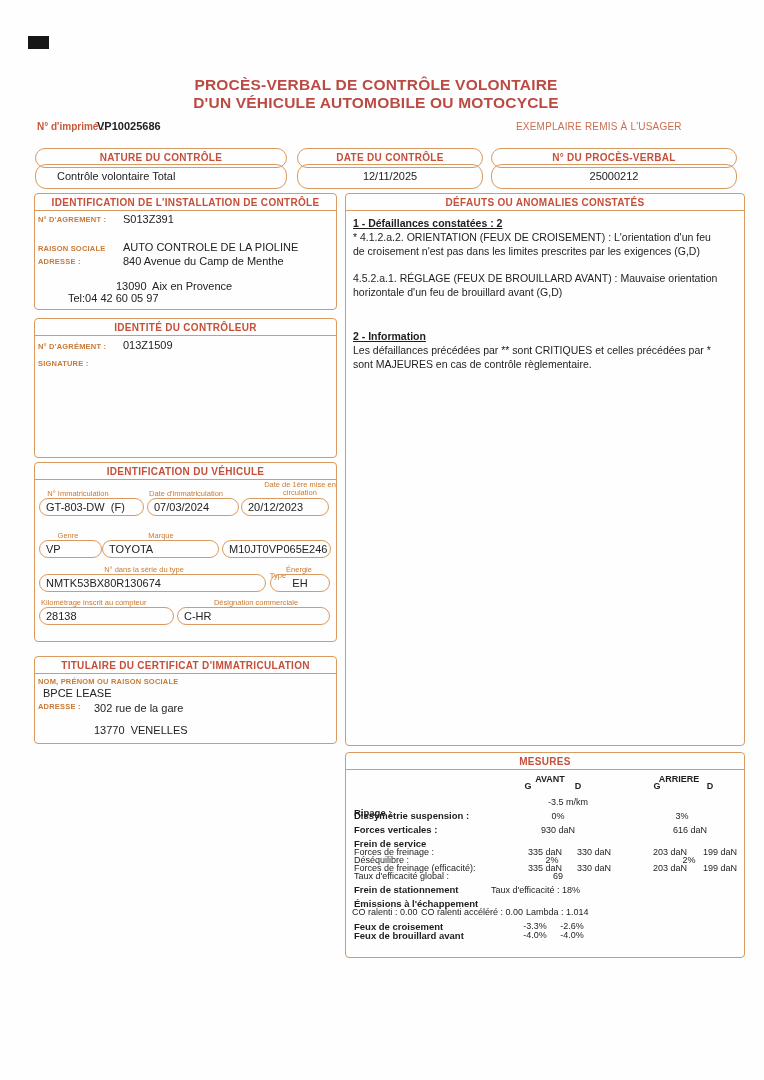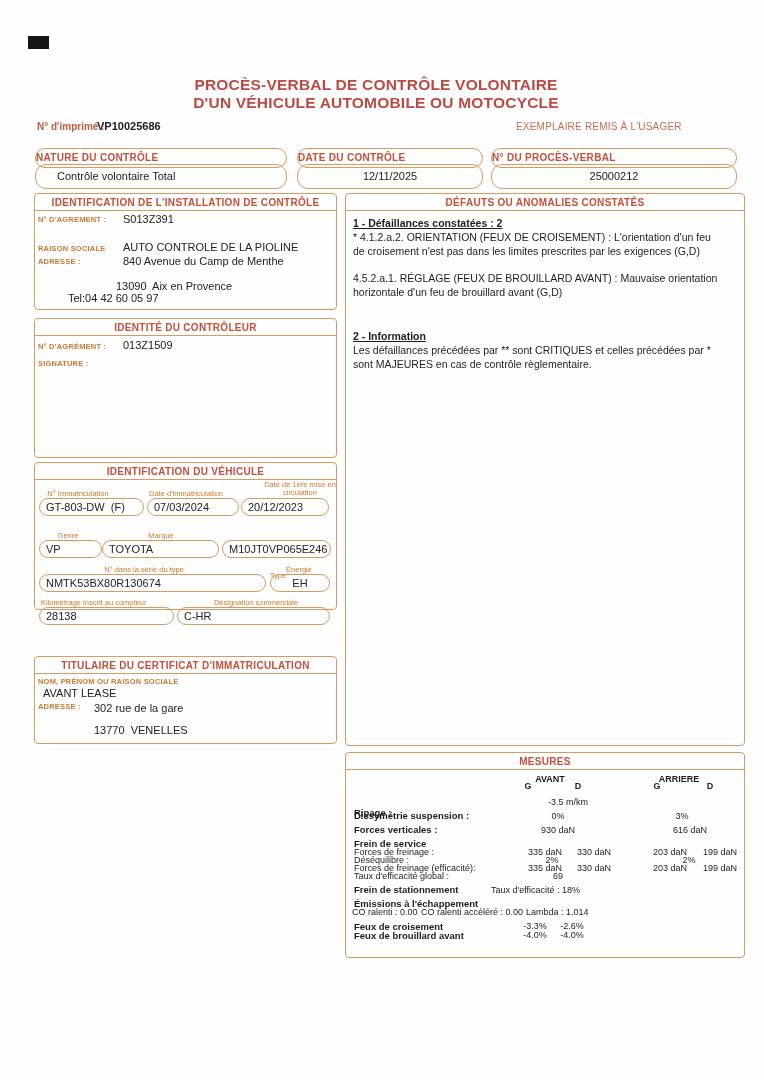--- a/index.html
+++ b/index.html
@@ -11,21 +11,21 @@
   .artifact { position:absolute; left:28px; top:36px; width:21px; height:13px; background:#161616; }
 
   .title-block { position:absolute; left:0; top:76px; width:752px; text-align:center;
     color:#bb4a43; font-weight:bold; font-size:15.5px; line-height:18px; letter-spacing:0.2px; }
 
   .lblhdr { position:absolute; font-size:10px; font-weight:bold; color:#c55a3c; white-space:nowrap; }
   .pval   { position:absolute; font-size:11px; font-weight:bold; color:#222; white-space:nowrap; }
   .copy   { position:absolute; font-size:10px; color:#c96f52; white-space:nowrap; letter-spacing:0.2px; }
 
   .pill { position:absolute; border:1.5px solid #d89a5f; border-radius:11px; box-sizing:border-box; background:transparent; }
-  .pill-hd { font-weight:bold; color:#c5503a; font-size:10px; line-height:18px; letter-spacing:0.3px; }
+  .pill-hd { font-weight:bold; color:#c5503a; font-size:10px; text-align:center; line-height:18px; letter-spacing:0.3px; }
   .pill-val { font-size:11px; color:#222; line-height:23px; white-space:pre; }
   .pv-left { padding-left:8px; }
   .pv-center { text-align:center; }
 
   .sect { position:absolute; border:1.6px solid #d89a5f; border-radius:4px; box-sizing:border-box; }
   .sect-hd { position:absolute; top:0; left:0; right:0; text-align:center; font-weight:bold; color:#c5503a;
     font-size:10px; padding:3px 0 2px; border-bottom:1.5px solid #d89a5f; letter-spacing:0.3px; }
 
   .olbl { position:absolute; font-size:7.5px; color:#c87a36; font-weight:bold; white-space:nowrap; letter-spacing:0.2px; }
   .bval { position:absolute; font-size:11px; color:#222; white-space:pre; }
@@ -94,21 +94,21 @@
     <div class="dtext" style="left:7px; top:150px; width:372px;">Les défaillances précédées par ** sont CRITIQUES et celles précédées par * sont MAJEURES en cas de contrôle règlementaire.</div>
   </div>
 
   <div class="sect" style="left:34px; top:318px; width:303px; height:140px;">
     <div class="sect-hd">IDENTITÉ DU CONTRÔLEUR</div>
     <span class="olbl" style="left:3px; top:23px;">N° D'AGRÉMENT :</span>
     <span class="bval" style="left:88px; top:20px;">013Z1509</span>
     <span class="olbl" style="left:3px; top:40px;">SIGNATURE :</span>
   </div>
 
-  <div class="sect" style="left:34px; top:462px; width:303px; height:148px;">
+  <div class="sect" style="left:34px; top:462px; width:303px; height:180px;">
     <div class="sect-hd">IDENTIFICATION DU VÉHICULE</div>
 
     <span class="flbl flbl-c" style="left:43px; top:26px;">N° Immatriculation</span>
     <span class="flbl flbl-c" style="left:151px; top:26px;">Date d'immatriculation</span>
     <div class="flbl flbl-wrap" style="left:225px; top:18px; width:80px;">Date de 1ère mise en circulation</div>
     <div class="fbox" style="left:4px;   top:35px; width:105px; height:18px;">GT-803-DW  (F)</div>
     <div class="fbox" style="left:112px; top:35px; width:92px;  height:18px;">07/03/2024</div>
     <div class="fbox" style="left:206px; top:35px; width:88px;  height:18px;">20/12/2023</div>
 
     <span class="flbl flbl-c" style="left:33px;  top:68px;">Genre</span>
@@ -125,21 +125,21 @@
 
     <span class="flbl" style="left:6px;   top:135px;">Kilométrage inscrit au compteur</span>
     <span class="flbl flbl-c" style="left:221px; top:135px;">Désignation commerciale</span>
     <div class="fbox" style="left:4px;   top:144px; width:135px; height:18px;">28138</div>
     <div class="fbox" style="left:142px; top:144px; width:153px; height:18px;">C-HR</div>
   </div>
 
   <div class="sect" style="left:34px; top:656px; width:303px; height:88px;">
     <div class="sect-hd">TITULAIRE DU CERTIFICAT D'IMMATRICULATION</div>
     <span class="olbl" style="left:3px; top:20px;">NOM, PRÉNOM OU RAISON SOCIALE</span>
-    <span class="bval" style="left:8px; top:30px;">AVANT LEASE</span>
+    <span class="bval" style="left:8px; top:30px;">BPCE LEASE</span>
     <span class="olbl" style="left:3px; top:45px;">ADRESSE :</span>
     <span class="bval" style="left:59px; top:45px;">302 rue de la gare</span>
     <span class="bval" style="left:59px; top:67px;">13770  VENELLES</span>
   </div>
 
 
   <div class="sect" style="left:345px; top:752px; width:400px; height:206px;">
     <div class="sect-hd">MESURES</div>
 
     <span class="mhdr" style="left:204px; top:21px;">AVANT</span>

